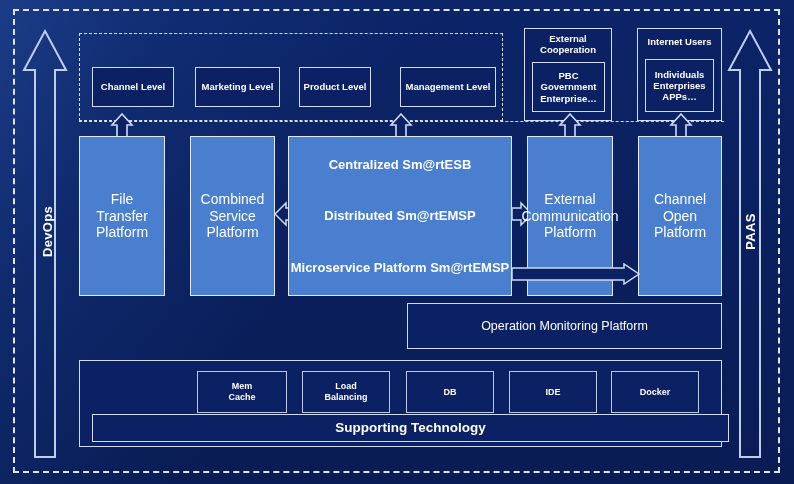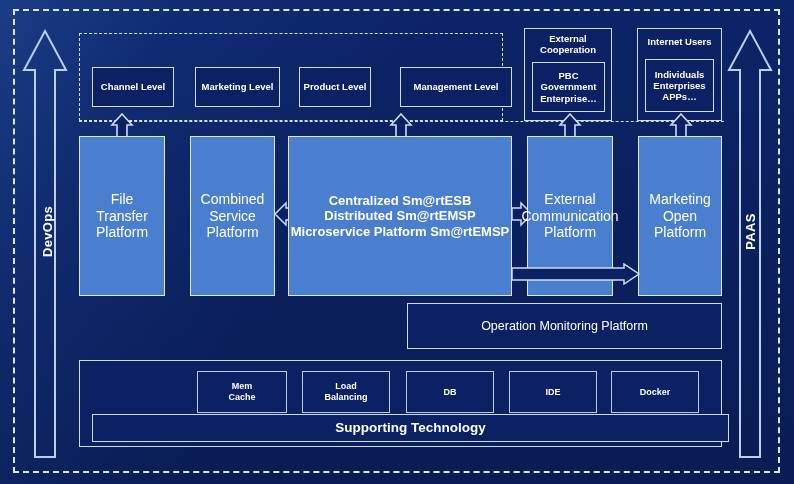--- a/index.html
+++ b/index.html
@@ -101,21 +101,21 @@
 
   <div class="box dark-box" style="left:92px;top:67px;width:82px;height:40px;">
     <span>Channel Level</span>
   </div>
   <div class="box dark-box" style="left:195px;top:67px;width:85px;height:40px;">
     <span>Marketing Level</span>
   </div>
   <div class="box dark-box" style="left:299px;top:67px;width:72px;height:40px;">
     <span>Product Level</span>
   </div>
-  <div class="box dark-box" style="left:400px;top:67px;width:112px;height:40px;">
+  <div class="box dark-box" style="left:400px;top:67px;width:96px;height:40px;">
     <span>Management Level</span>
   </div>
 
   <div class="dashed-box" style="left:79px;top:121px;width:645px;height:0;border-width:1.7px 0 0 0;"></div>
 
   <div class="solid-box" style="left:524px;top:28px;width:88px;height:93px;"></div>
   <div class="ext-title" style="left:524px;top:33px;width:88px;">
     <div>External</div>
     <div>Cooperation</div>
   </div>
@@ -166,40 +166,40 @@
     <div>Service</div>
     <div>Platform</div>
   </div>
 
   <div class="arrow-left" style="left:274px;top:201px;width:22px;height:26px;">
     <svg width="22" height="26" viewBox="0 0 22 26">
       <polygon points="1,13 12,2 12,7 21,7 21,19 12,19 12,24" fill="#0b2163" stroke="#cfdcf2" stroke-width="1.5"></polygon>
     </svg>
   </div>
 
-  <div class="box blue-box" style="left:288px;top:136px;width:224px;height:160px;flex-direction:column;font-size:13px;font-weight:bold;">
+  <div class="box blue-box" style="left:288px;top:136px;width:224px;height:160px;flex-direction:column;font-size:13px;font-weight:bold;gap:36px;">
     <div>Centralized Sm@rtESB</div>
     <div>Distributed Sm@rtEMSP</div>
     <div>Microservice Platform Sm@rtEMSP</div>
   </div>
 
   <div class="arrow-right" style="left:511px;top:201px;width:22px;height:26px;">
     <svg width="22" height="26" viewBox="0 0 22 26">
       <polygon points="21,13 10,2 10,7 1,7 1,19 10,19 10,24" fill="#0b2163" stroke="#cfdcf2" stroke-width="1.5"></polygon>
     </svg>
   </div>
 
   <div class="box blue-box" style="left:527px;top:136px;width:86px;height:160px;flex-direction:column;">
     <div>External</div>
     <div>Communication</div>
     <div>Platform</div>
   </div>
 
   <div class="box blue-box" style="left:638px;top:136px;width:84px;height:160px;flex-direction:column;">
-    <div>Marketing</div>
+    <div>Channel</div>
     <div>Open</div>
     <div>Platform</div>
   </div>
 
   <div class="arrow-right" style="left:512px;top:263px;width:128px;height:22px;">
     <svg width="128" height="22" viewBox="0 0 128 22">
       <polygon points="0,5 112,5 112,1 127,11 112,21 112,17 0,17" fill="#0b2163" stroke="#cfdcf2" stroke-width="1.5"></polygon>
     </svg>
   </div>
 

